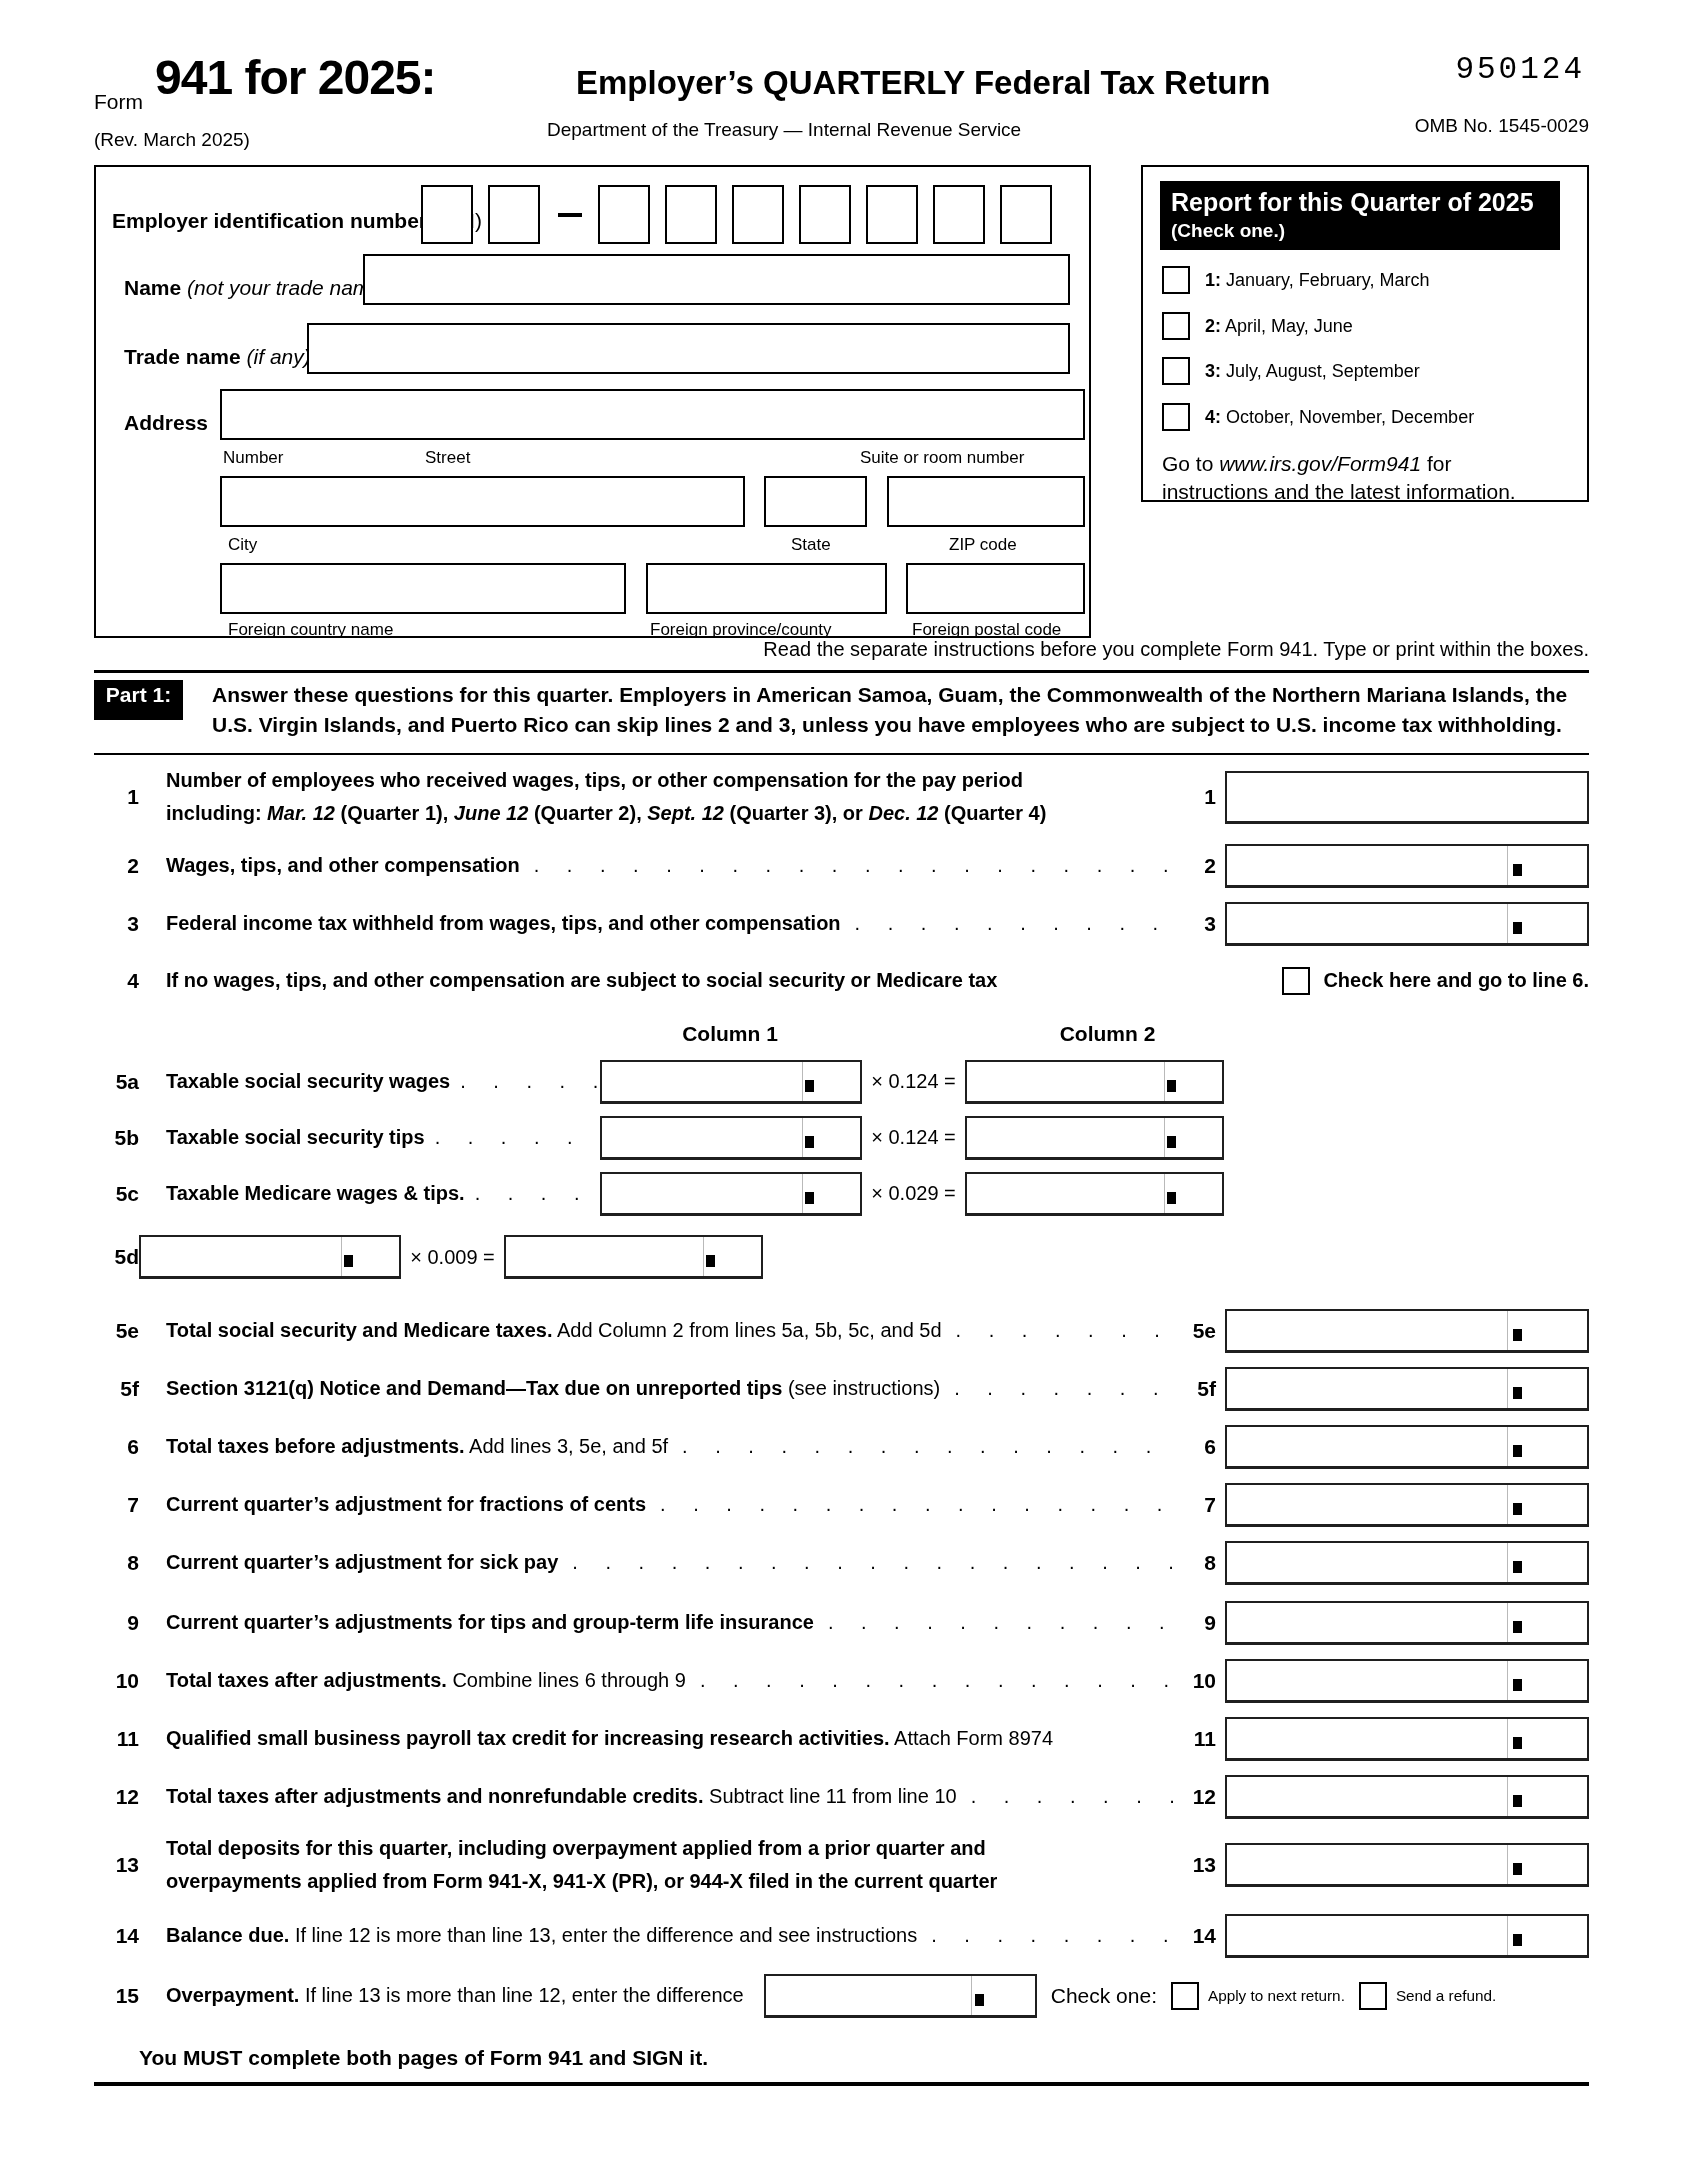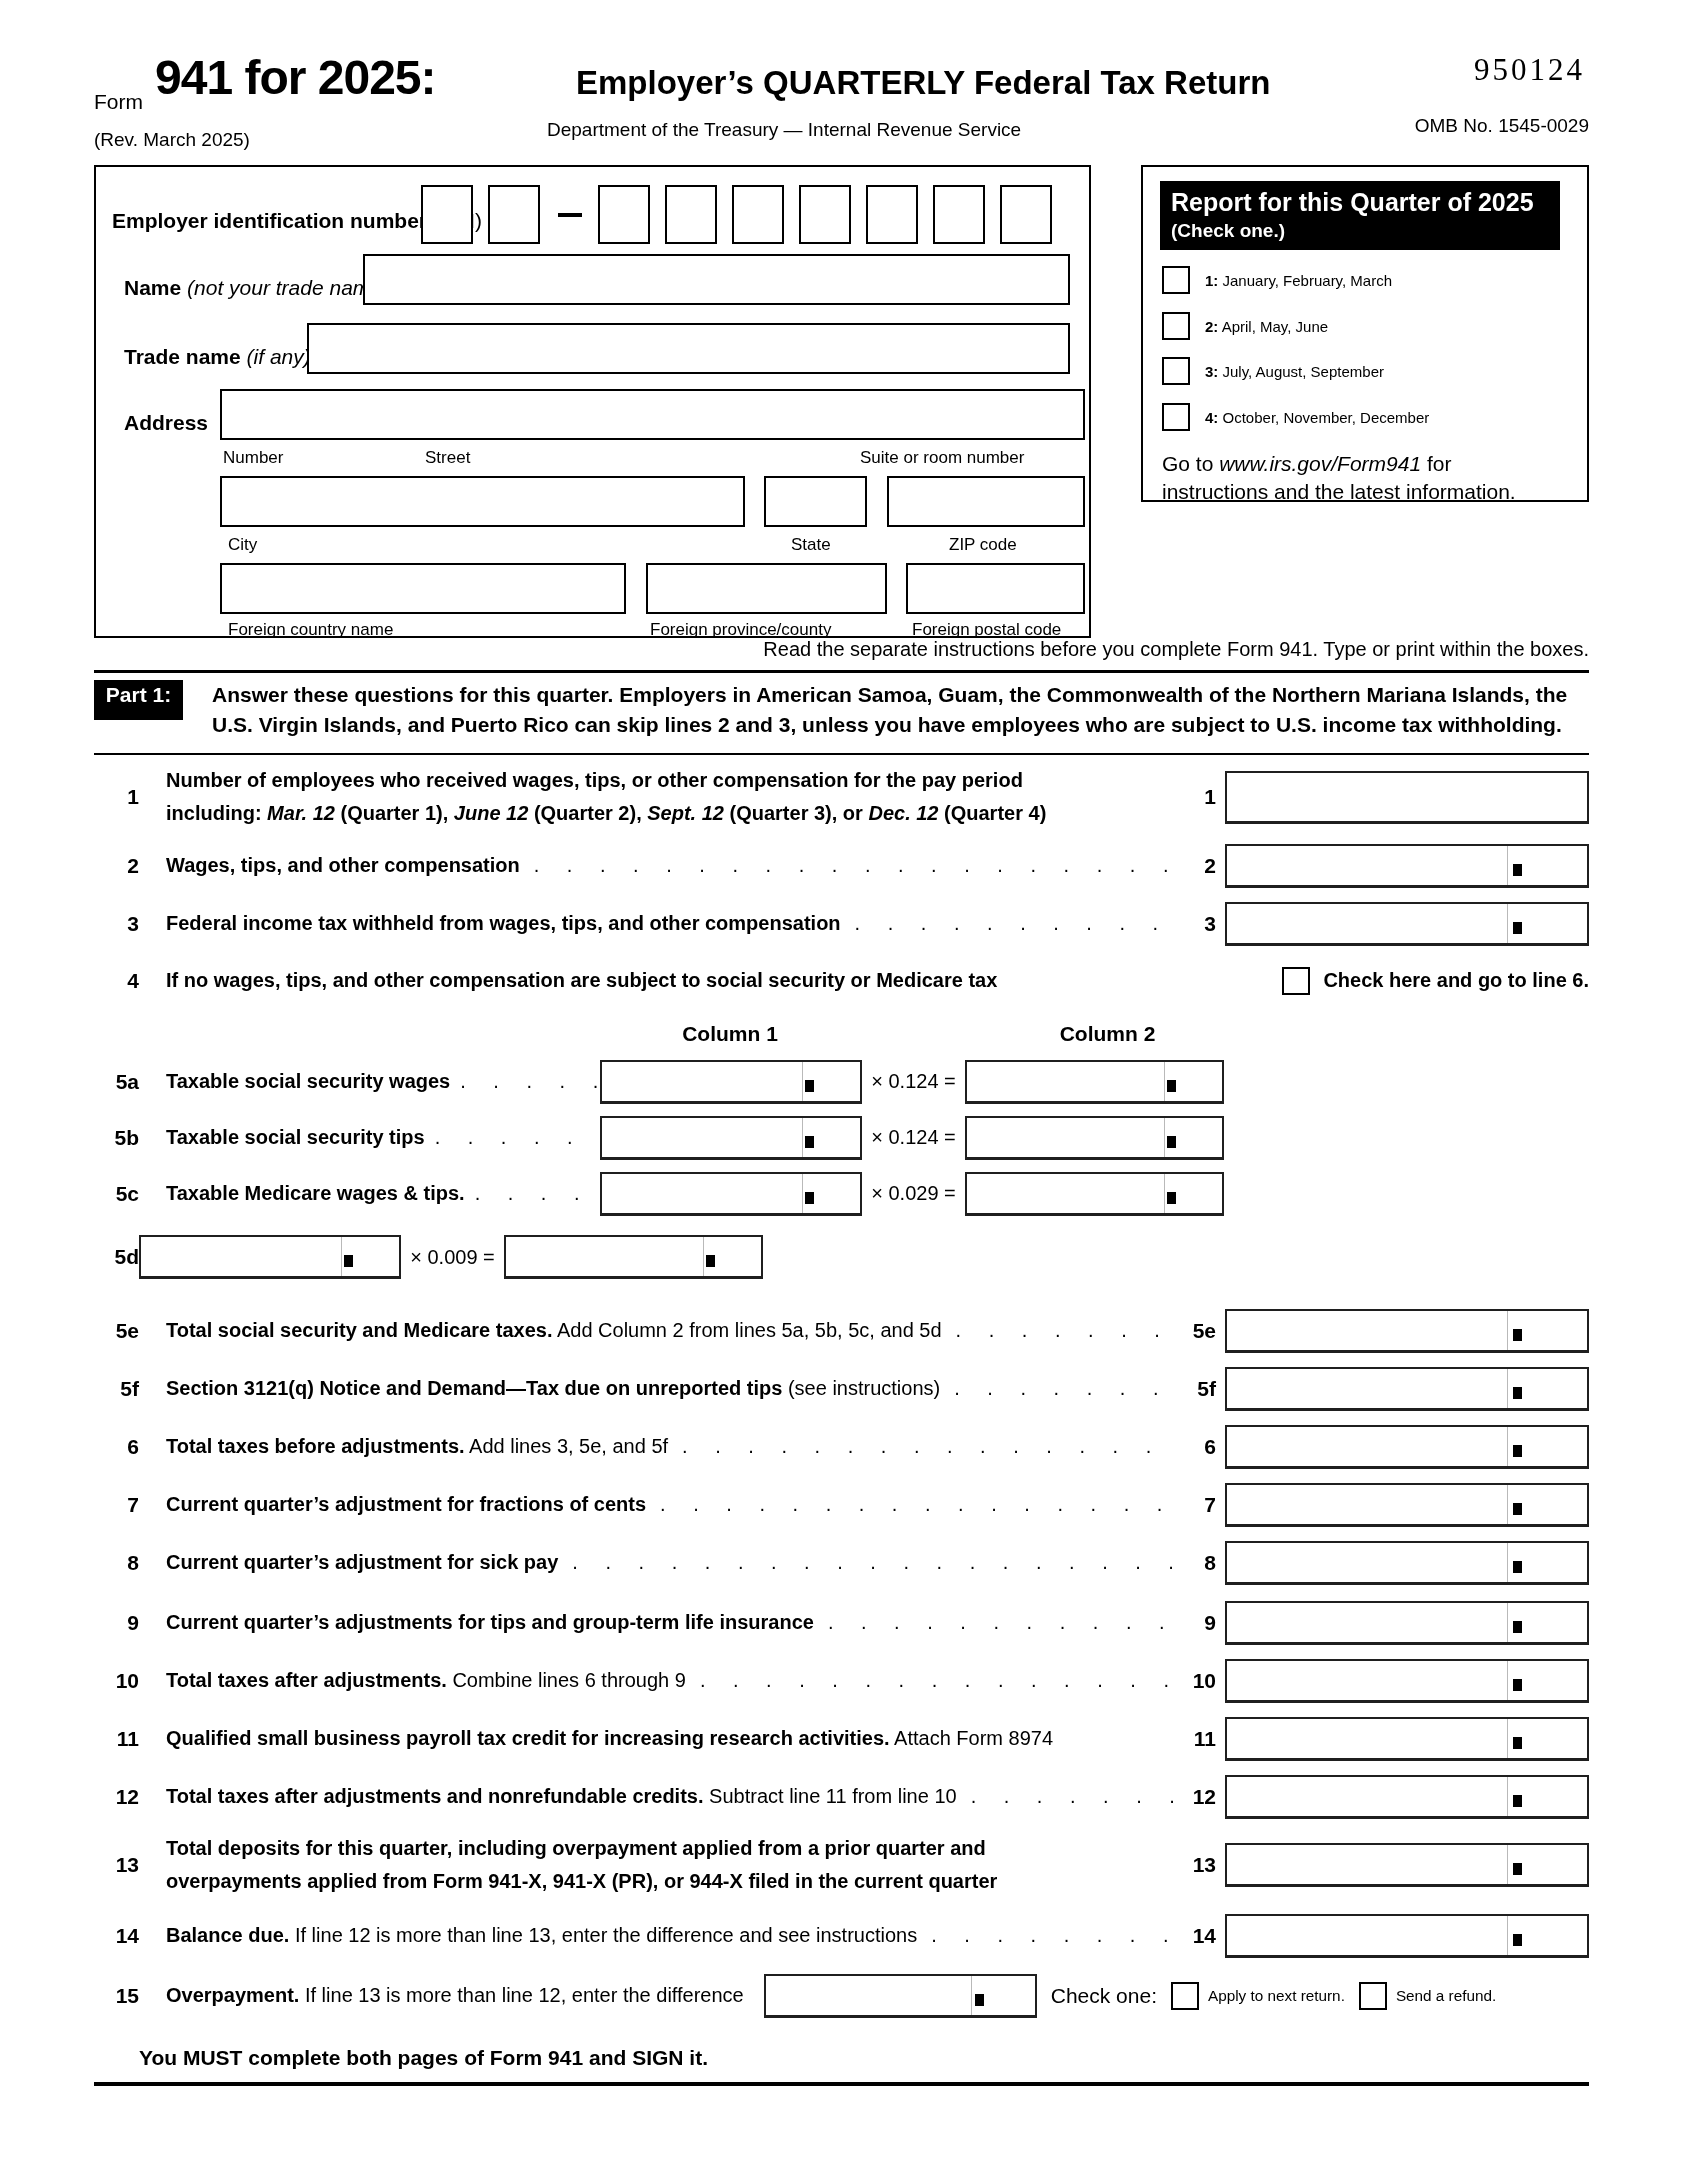--- a/index.html
+++ b/index.html
@@ -9,40 +9,40 @@
     font-family:"Liberation Sans","DejaVu Sans",sans-serif; color:#000;
     position:relative; padding:54px 94px 0 94px;
   }
   
   .hdr { position:relative; height:105px; }
   .form-word { position:absolute; left:0; top:36px; font-size:21px; }
   .form-big  { position:absolute; left:61px; top:-4px; font-size:48px; font-weight:bold; letter-spacing:-1px; }
   .rev       { position:absolute; left:0; top:75px; font-size:19px; }
   .main-title{ position:absolute; left:447px; top:10px; font-size:33px; font-weight:bold;margin-left:35px; }
   .dept      { position:absolute; left:453px; top:65px; font-size:19px; }
-  .barcode   { position:absolute; right:4px; top:-2px; font-family:Liberation Serif, serif; font-size:31px; letter-spacing:3px; }
+  .barcode   { position:absolute; right:4px; top:-2px; font-family:Liberation Mono, monospace; font-size:31px; letter-spacing:3px; }
   .omb       { position:absolute; right:0; top:61px; font-size:19px; }
   
   .topflex { display:flex; margin-top:6px; }
   .emp-box { width:997px; height:473px; border:2px solid #000; position:relative; flex:none; }
   .emp-box .lbl { position:absolute; font-size:21px; font-weight:bold; }
   .emp-box .it { font-weight:normal; font-style:italic; }
   .emp-box .plain { font-weight:normal; font-style:normal; }
   .field { position:absolute; border:2px solid #000; background:#fff; }
   .sub { position:absolute; font-size:17px; }
   .ein-row { position:absolute; left:325px; top:18px; display:flex; align-items:center; }
   .ein-cell { width:52px; height:59px; border:2px solid #000; margin-right:15px; background:#fff; flex:none; }
   .ein-dash { width:24px; height:4px; background:#000; margin:0 16px 0 3px; flex:none; }
   .q-box { width:448px; height:337px; border:2px solid #000; margin-left:auto; position:relative; flex:none; }
   .q-header { position:absolute; left:17px; top:14px; width:400px; height:69px; background:#000; color:#fff; padding:7px 0 0 11px; }
   .q-title { font-size:25px; font-weight:bold; }
   .q-sub { font-size:19px; font-weight:bold; margin-top:3px; }
   .q-opt { position:absolute; left:19px; display:flex; align-items:center; }
   .chk { width:28px; height:28px; border:2px solid #000; background:#fff; flex:none; }
-  .q-opt .qtxt { margin-left:15px; font-size:15px; }
+  .q-opt .qtxt { margin-left:15px; font-size:18px; }
   .q-opt .qn { font-weight:bold; }
   .q-goto { position:absolute; left:19px; top:283px; font-size:21px; line-height:28px; }
   .q-goto .it { font-style:italic; }
   
   .readline { font-size:20px;text-align:right; }
   .part1 { margin-top:9px; border-top:3px solid #000; border-bottom:2px solid #000; padding:7px 0 12px 0; display:flex; }
   .part-tag { background:#000; color:#fff; font-weight:bold; font-size:21px; width:89px; height:40px; text-align:center; line-height:30px; flex:none; }
   .part-head { margin-left:29px; width:1366px; font-size:21px; font-weight:bold; line-height:1.45; }
   
   .row { display:flex; align-items:center; height:44px; margin-top:14px; }

